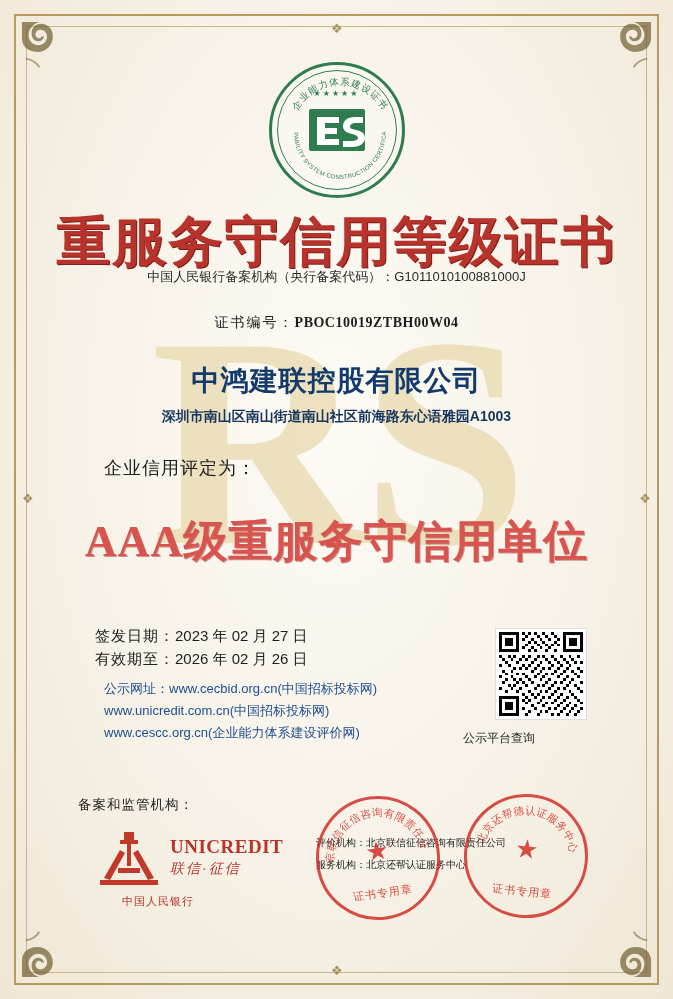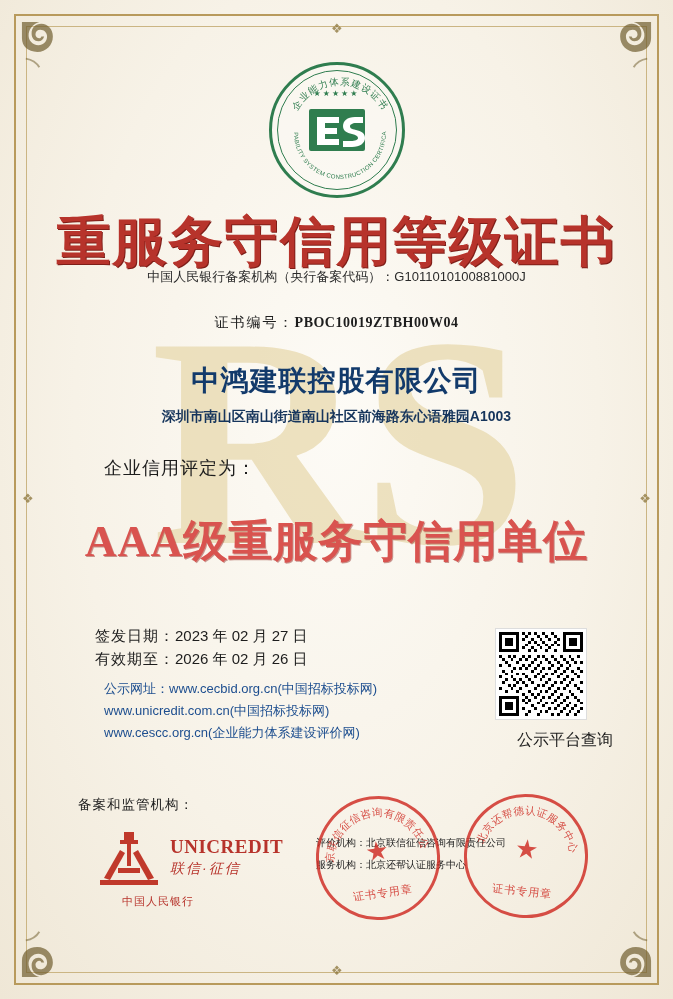--- a/index.html
+++ b/index.html
@@ -142,22 +142,22 @@
   .links .cn{color:#1d4e8f;}
 
   
   .qr-box{
     position:absolute;right:86px;top:628px;width:92px;height:92px;
     background:#fff;padding:3px;box-sizing:border-box;
     border:1px solid #ddd;
   }
   .qr-box canvas,.qr-box .qr{width:100%;height:100%;display:block;}
   .qr-caption{
-    position:absolute;right:60px;top:730px;width:150px;text-align:right;
-    font-size:16px;color:#1d1d1d;
+    position:absolute;right:60px;top:730px;width:150px;text-align:left;
+    font-size:12px;color:#1d1d1d;
   }
 
   
   .reg-label{
     position:absolute;left:78px;top:796px;
     font-size:13.5px;color:#1d1d1d;letter-spacing:1px;
   }
   .unicredit{
     position:absolute;left:96px;top:822px;width:210px;height:96px;
   }

